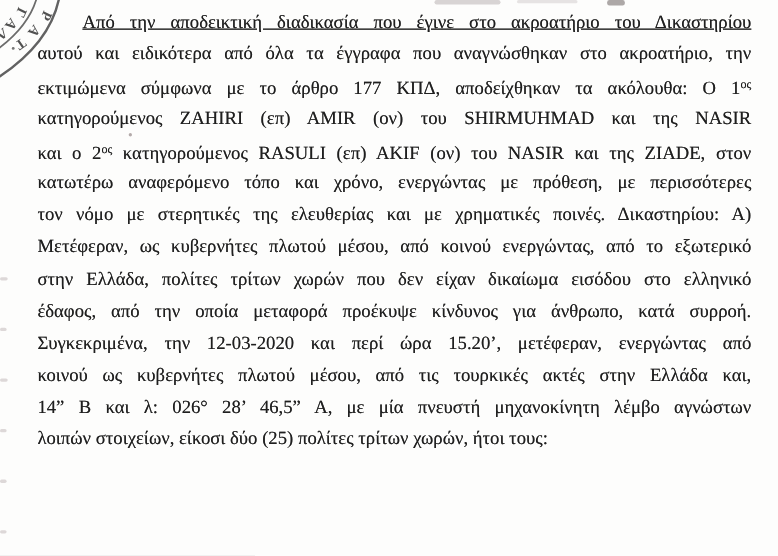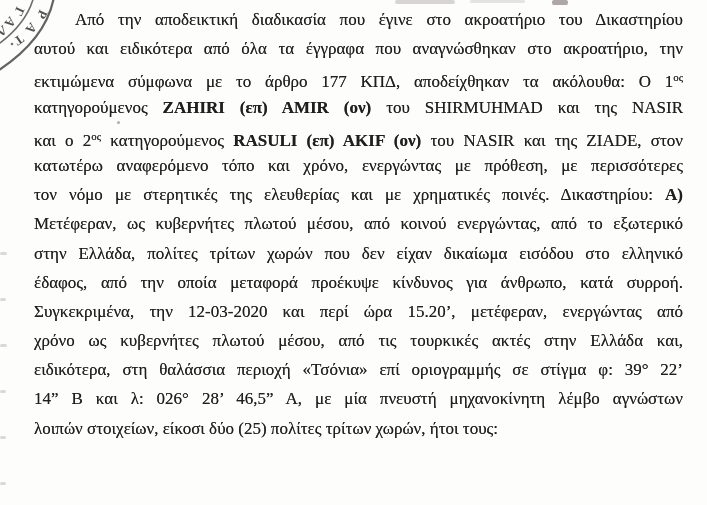--- a/index.html
+++ b/index.html
@@ -20,23 +20,23 @@
     font-size: 17px;
     text-shadow: 0 0 0.45px rgba(30,30,30,0.7);
   }
   .line {
     line-height: 29.2px;
     height: 29.2px;
     text-align: justify;
     text-align-last: justify;
     overflow: visible;
   }
-  .line.indent { text-indent: 41px; }
+  .line.indent { text-indent: 41px; text-decoration: underline; }
   .line.last { text-align-last: left; }
-  .run-b { font-weight: bold; }
+  .run-b { font-weight: normal; }
   .run-sup { font-size: 11px; vertical-align: 5.5px; }
   .stamp {
     position: absolute;
     left: 0; top: 0;
     width: 74px; height: 82px;
     pointer-events: none;
   }
   .stamp text {
     font-family: "Liberation Serif", serif;
     font-size: 13px;
@@ -79,19 +79,18 @@
       <div class="line"><span class="">αυτού και ειδικότερα από όλα τα έγγραφα που αναγνώσθηκαν στο ακροατήριο, την</span></div>
       <div class="line"><span class="">εκτιμώμενα σύμφωνα με το άρθρο 177 ΚΠΔ, αποδείχθηκαν τα ακόλουθα: Ο 1</span><span class="run-sup">ος</span></div>
       <div class="line"><span class="">κατηγορούμενος </span><span class="run-b ">ZAHIRI (επ) AMIR (ον)</span><span class=""> του SHIRMUHMAD και της NASIR</span></div>
       <div class="line"><span class="">και ο 2</span><span class="run-sup">ος</span><span class=""> κατηγορούμενος </span><span class="run-b ">RASULI (επ) AKIF (ον)</span><span class=""> του NASIR και της ZIADE, στον</span></div>
       <div class="line"><span class="">κατωτέρω αναφερόμενο τόπο και χρόνο, ενεργώντας με πρόθεση, με περισσότερες</span></div>
       <div class="line"><span class="">τον νόμο με στερητικές της ελευθερίας και με χρηματικές ποινές. Δικαστηρίου: </span><span class="run-b ">Α)</span></div>
       <div class="line"><span class="">Μετέφεραν, ως κυβερνήτες πλωτού μέσου, από κοινού ενεργώντας, από το εξωτερικό</span></div>
       <div class="line"><span class="">στην Ελλάδα, πολίτες τρίτων χωρών που δεν είχαν δικαίωμα εισόδου στο ελληνικό</span></div>
       <div class="line"><span class="">έδαφος, από την οποία μεταφορά προέκυψε κίνδυνος για άνθρωπο, κατά συρροή.</span></div>
       <div class="line"><span class="">Συγκεκριμένα, την 12-03-2020 και περί ώρα 15.20’, μετέφεραν, ενεργώντας από</span></div>
-      <div class="line"><span class="">χρόνο ως κυβερνήτες πλωτού μέσου, από τις τουρκικές ακτές στην Ελλάδα και,</span></div>
-      <div class="line"><span class="">ειδικότερα, στη θαλάσσια περιοχή «Τσόνια» επί οριογραμμής σε στίγμα φ: 39° 22’</span></div>
+      <div class="line"><span class="">κοινού ως κυβερνήτες πλωτού μέσου, από τις τουρκικές ακτές στην Ελλάδα και,</span></div>
       <div class="line"><span class="">14” Β και λ: 026° 28’ 46,5” Α, με μία πνευστή μηχανοκίνητη λέμβο αγνώστων</span></div>
       <div class="line last"><span class="">λοιπών στοιχείων, είκοσι δύο (25) πολίτες τρίτων χωρών, ήτοι τους:</span></div>
     </div>
 
 </div>
 
 </body></html>

